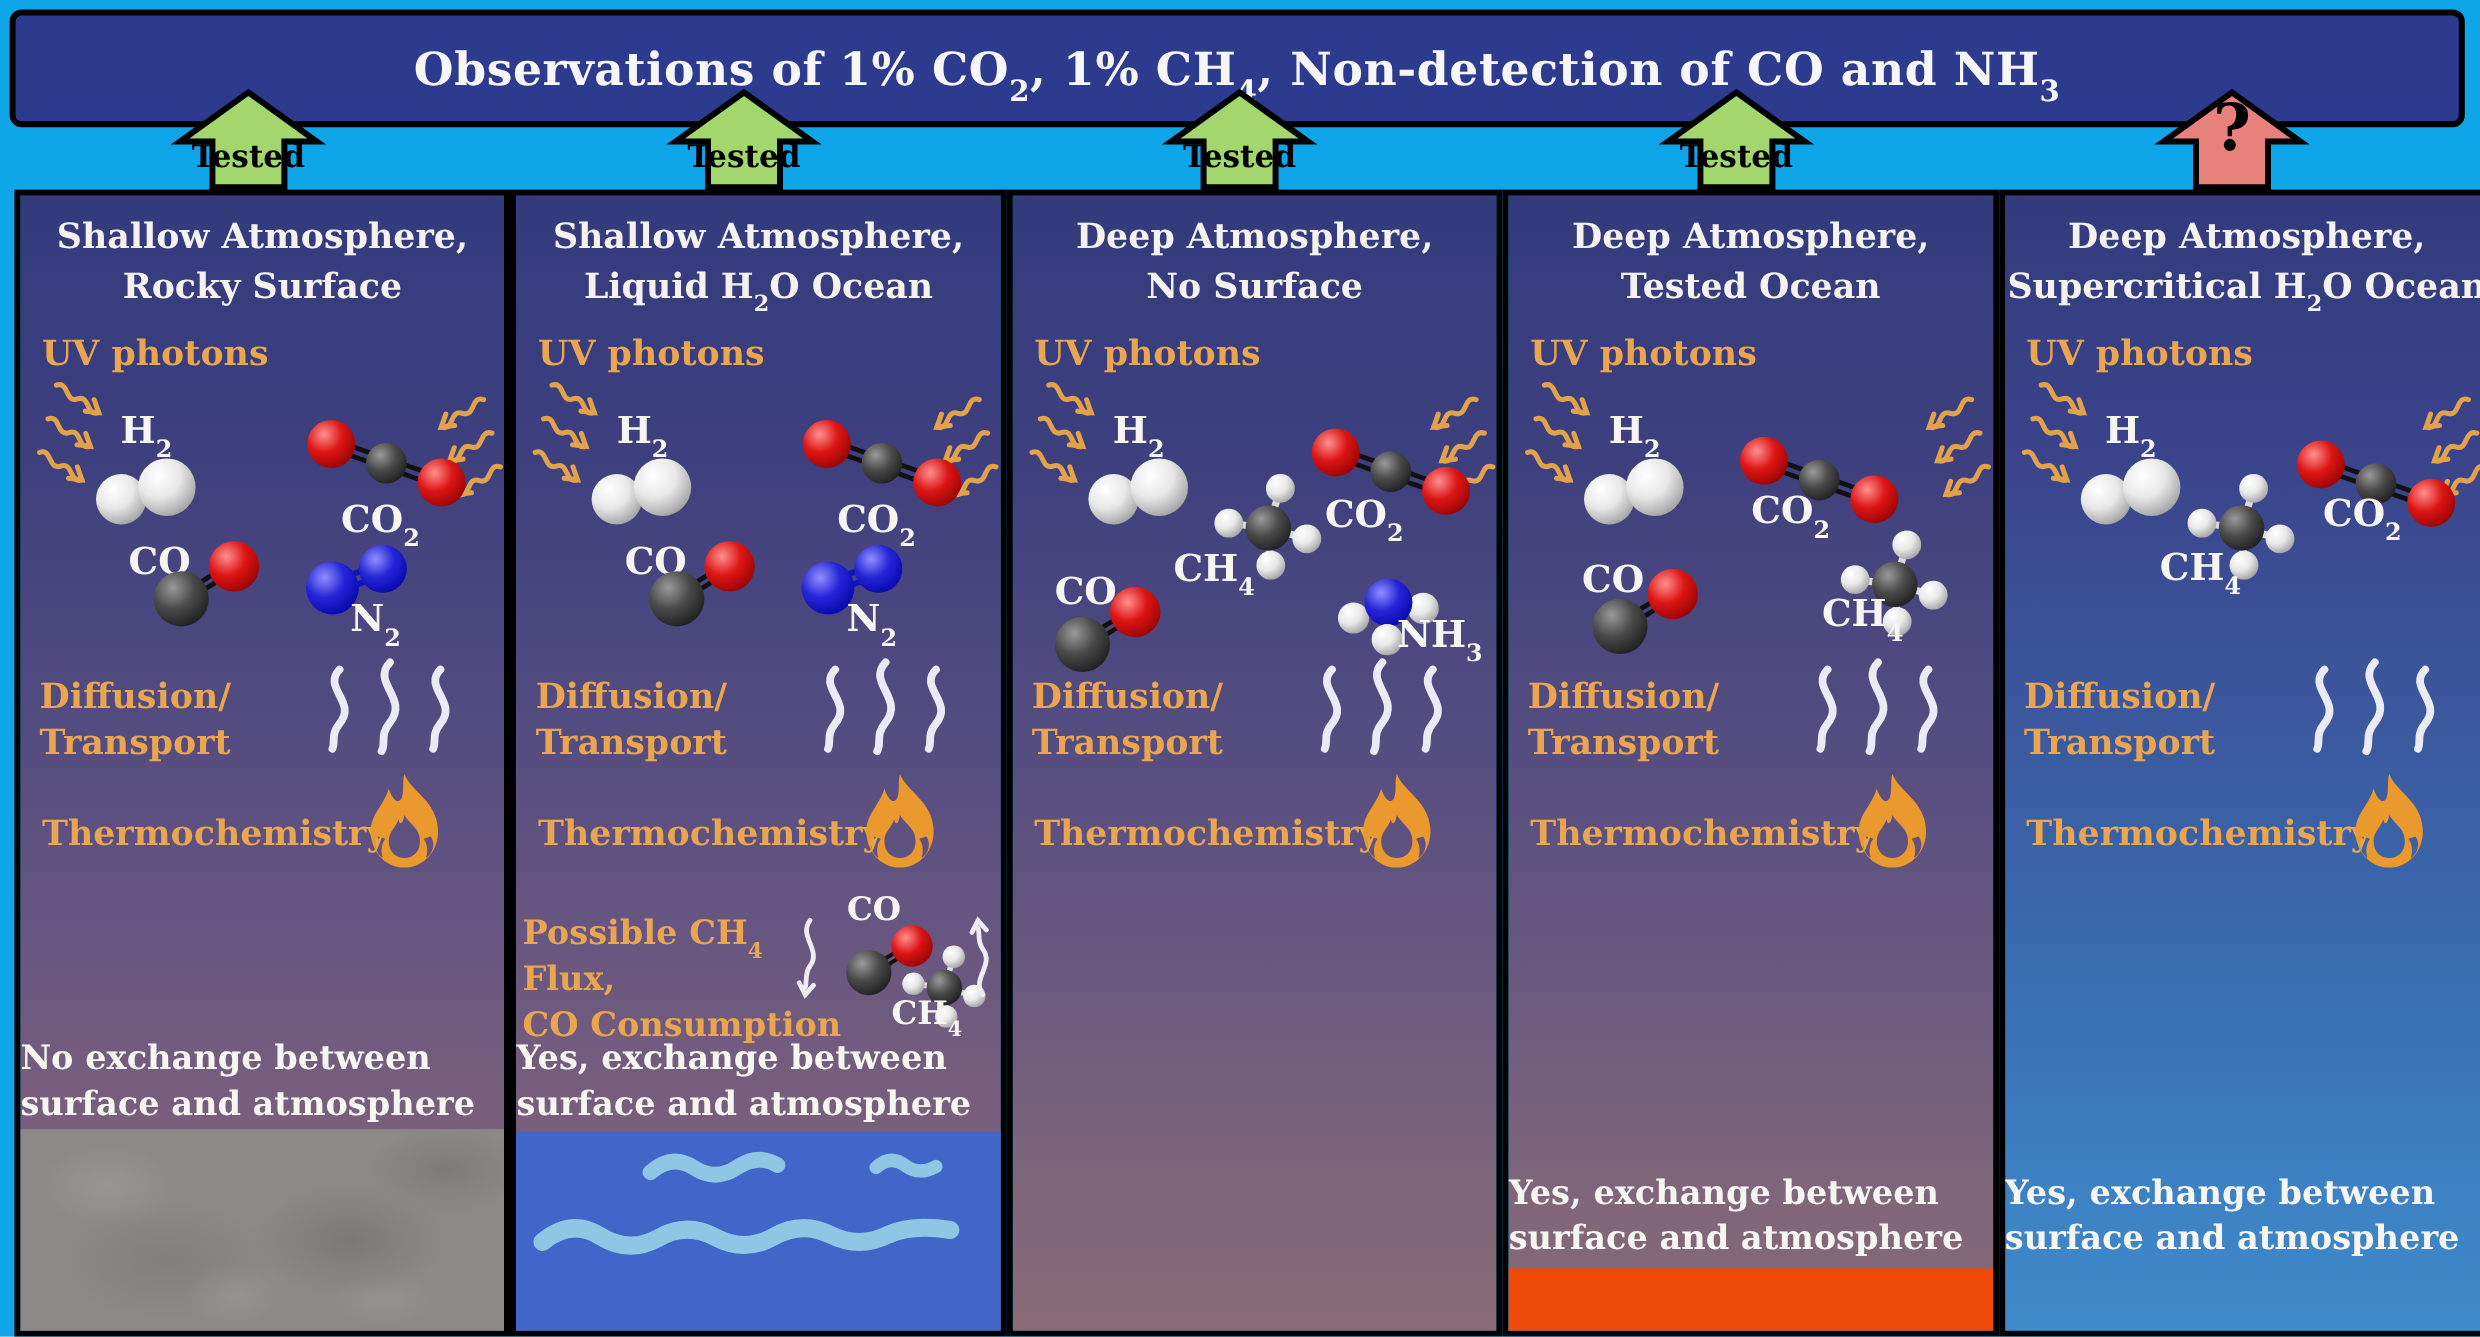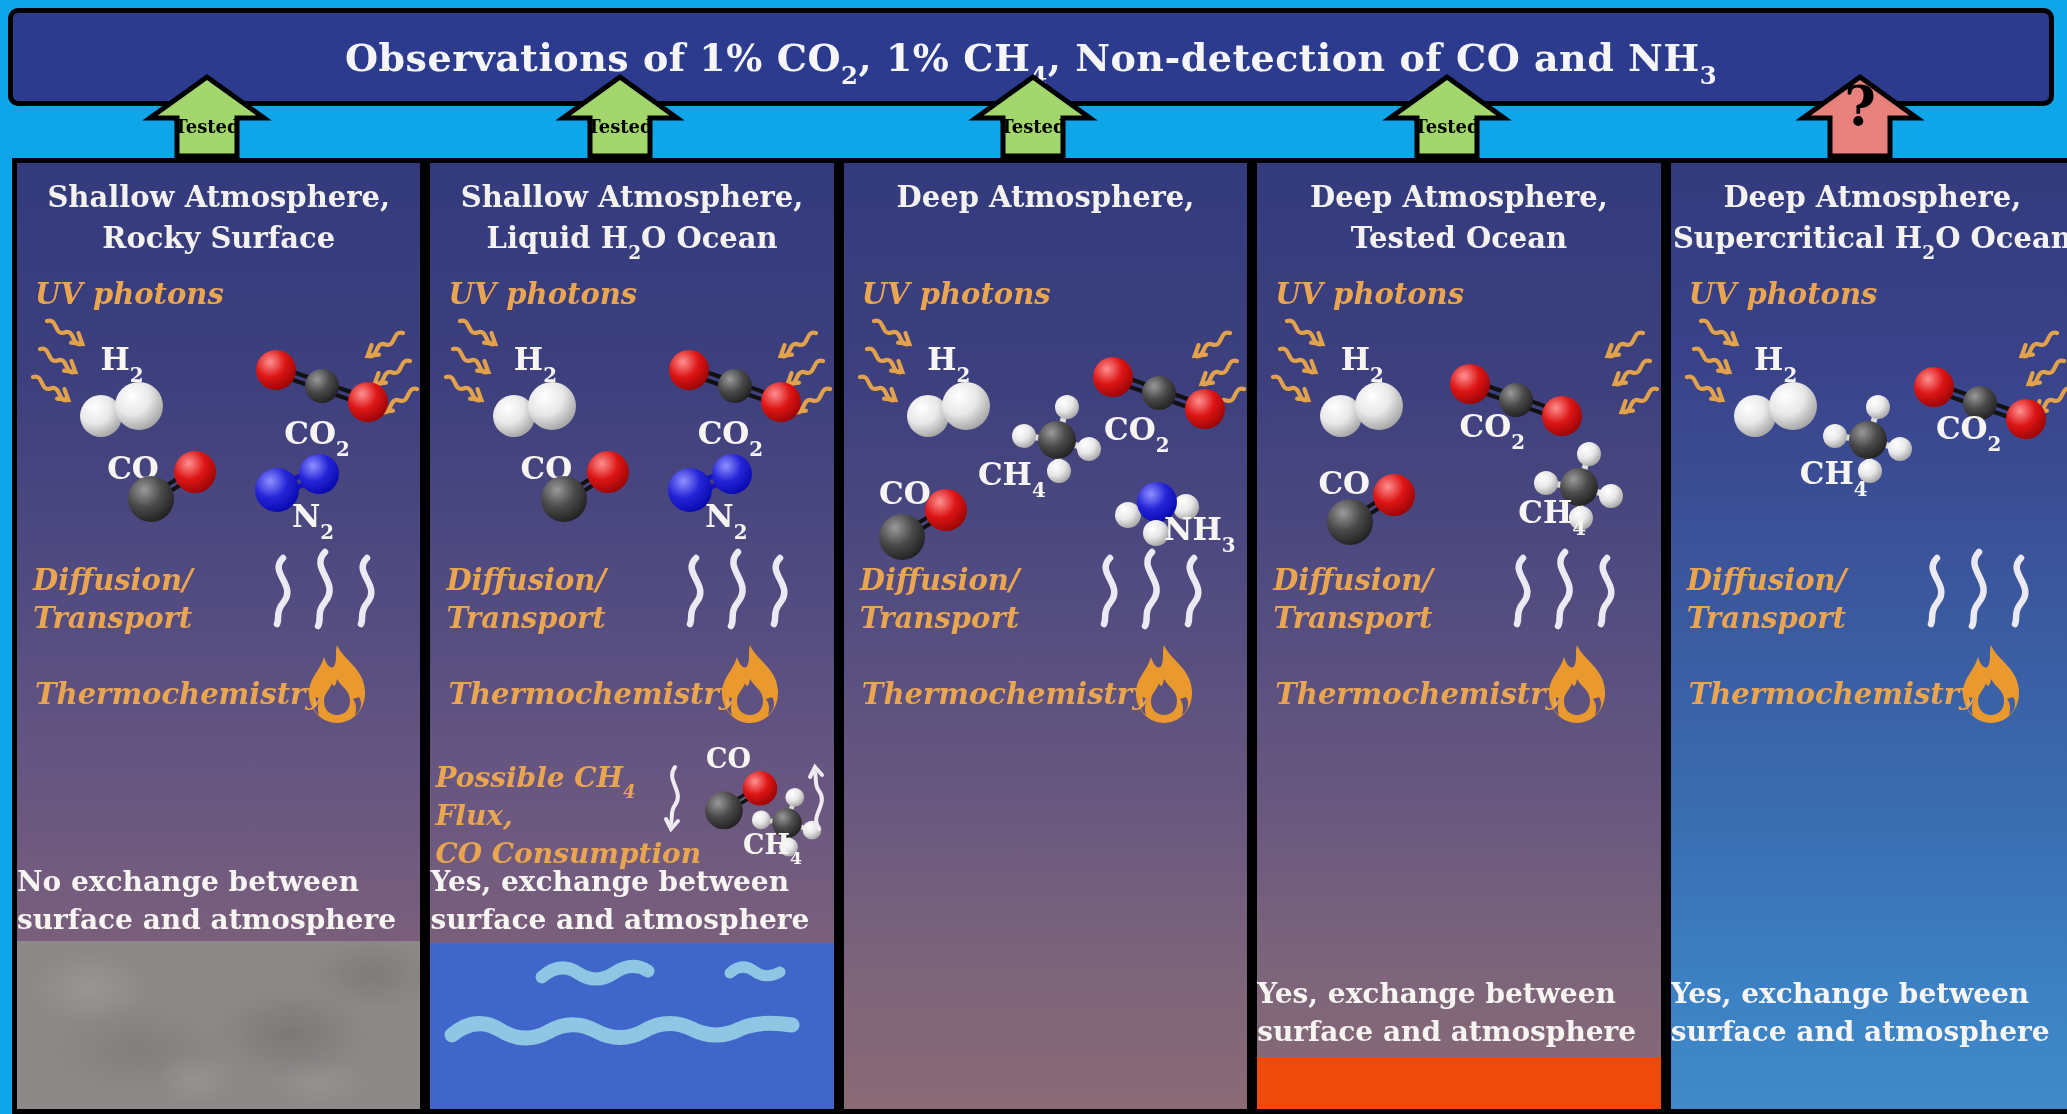--- a/index.html
+++ b/index.html
@@ -7,31 +7,31 @@
           font-family:"DejaVu Serif","Liberation Serif",serif;}
   
   #banner{position:absolute;left:8px;top:8px;width:2046px;height:98px;background:#2c3b8e;
           border:5px solid #000;border-radius:10px;box-sizing:border-box;
           display:flex;align-items:center;justify-content:center;z-index:2;}
   #banner .t{color:#f6f6f8;font-weight:bold;font-size:38px;letter-spacing:.5px;}
   
   .arrow{position:absolute;top:74px;width:150px;height:84px;z-index:6;}
   .arrow svg{position:absolute;left:0;top:0;overflow:visible;}
   .arrow .lab{position:absolute;left:0;width:100%;text-align:center;font-weight:bold;color:#000;}
-  .arrow.tested .lab{top:42px;font-size:18px;}
+  .arrow.tested .lab{top:42px;font-size:26px;}
   .arrow.untested .lab{top:0px;font-size:54px;}
   
   #cols{position:absolute;left:0;top:158px;width:2067px;height:956px;display:flex;padding-left:12px;}
   .col{position:relative;flex:1 1 0;border:5px solid #000;box-sizing:border-box;overflow:hidden;}
   .col.c12{background:linear-gradient(180deg,#333b7d 0%,#3d3f7e 22%,#514b80 45%,#675681 65%,#7a5f7c 82%,#7e627b 100%);}
   .col.c34{background:linear-gradient(180deg,#333b7d 0%,#3e407e 24%,#544d80 48%,#6b597f 70%,#7d657a 86%,#8a6a75 100%);}
   .col.c5{background:linear-gradient(180deg,#333b7d 0%,#3a438a 22%,#3b579d 45%,#3a6cb0 68%,#3c82c4 88%,#3f8ac9 100%);}
   .title{position:absolute;top:14px;left:0;width:100%;text-align:center;color:#f4f2ee;
          font-weight:bold;font-size:29px;line-height:41px;}
-  .lbl{position:absolute;color:#eaa551;font-weight:bold;font-size:29px;line-height:38px;font-style:italic;}
+  .lbl{position:absolute;color:#eaa551;font-weight:bold;font-size:29px;line-height:38px;}
   .wlbl{position:absolute;color:#f7f5f2;font-weight:bold;font-size:31px;text-align:center;}
   .exch{position:absolute;left:0;width:100%;color:#f7f5f2;font-weight:bold;
         font-size:28px;line-height:38px;}
   .abs{position:absolute;overflow:visible;}
   sub{font-size:64%;line-height:0;position:relative;top:.22em;}
   
   .rock{position:absolute;left:0;bottom:0;width:100%;height:168px;background-color:#8d8989;
         background-image:
           radial-gradient(ellipse 90px 55px at 18% 28%, rgba(255,255,255,.10), transparent 65%),
           radial-gradient(ellipse 130px 75px at 68% 55%, rgba(0,0,0,.12), transparent 62%),
@@ -320,20 +320,21 @@
             <path stroke-width="11" d="M300,30 q12,-11 24,-2 q12,9 26,1"></path>
             <path stroke-width="15" d="M22,92 q24,-20 48,-5 q24,15 48,2 q24,-14 48,-1 q24,13 48,0 q24,-14 48,-2 q24,12 48,0 q20,-9 52,-4"></path>
           </g>
         </svg>
       </div>
     </div>
 
     <div class="col c34">
       <div class="title">
         <div>Deep Atmosphere,</div>
+        <div>No Surface</div>
       </div>
       <div class="lbl" style="left:18px;top:112px">UV photons</div>
       <svg class="abs" style="left:16px;top:146px" width="100" height="110">
           <use href="#uv3"></use>
         </svg>
       <svg class="abs" style="left:305px;top:158px" width="95" height="110">
           <g transform="scale(-1,1) translate(-95,0)">
             <use href="#uv3"></use>
           </g>
         </svg>

